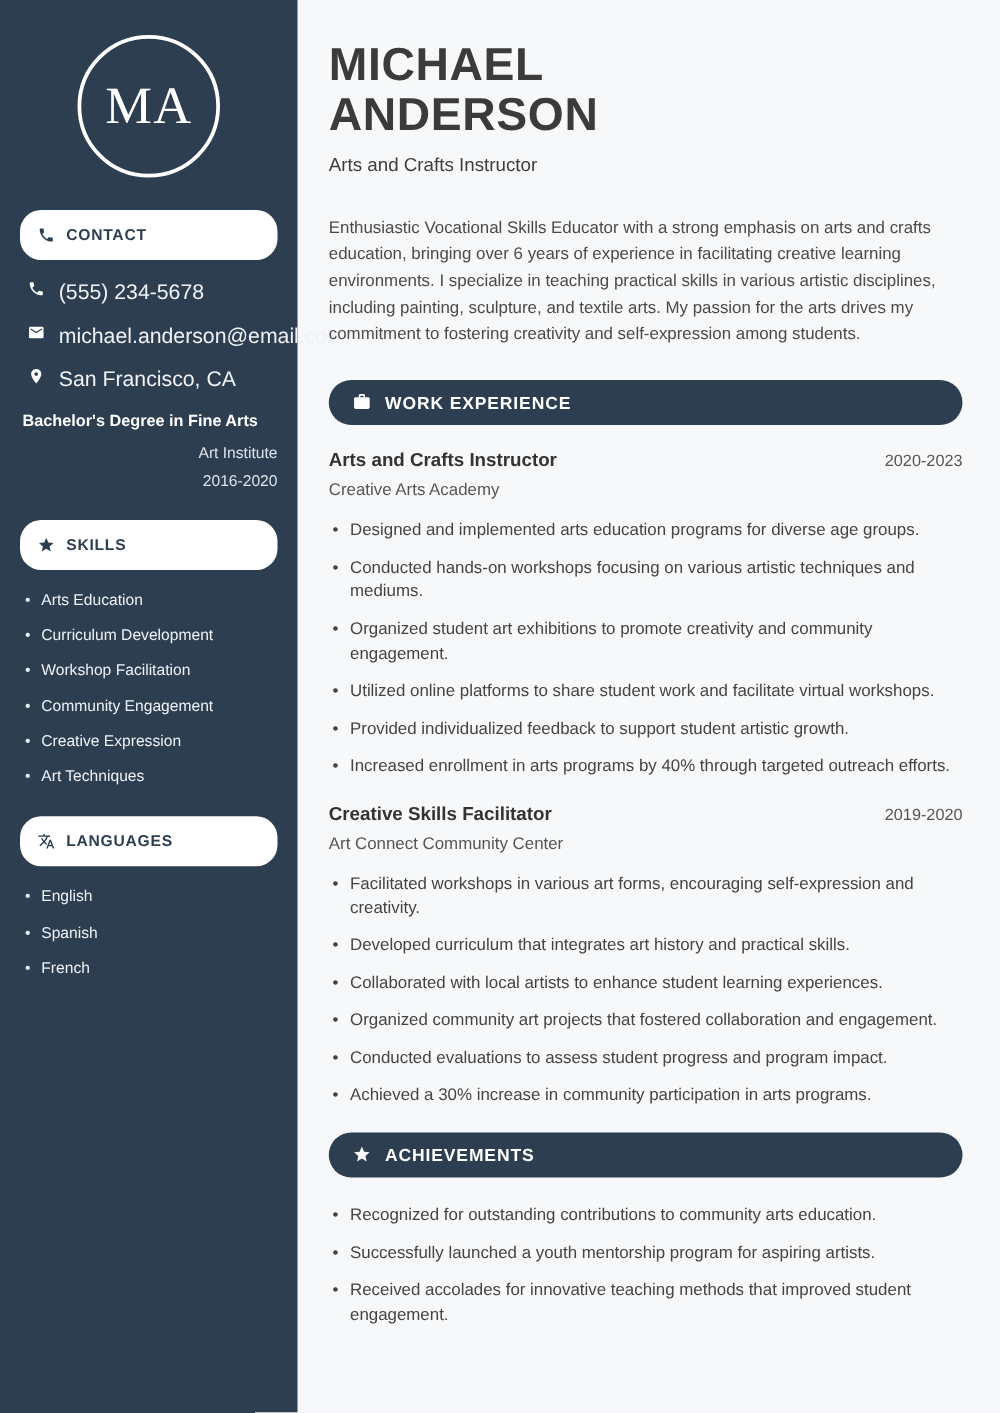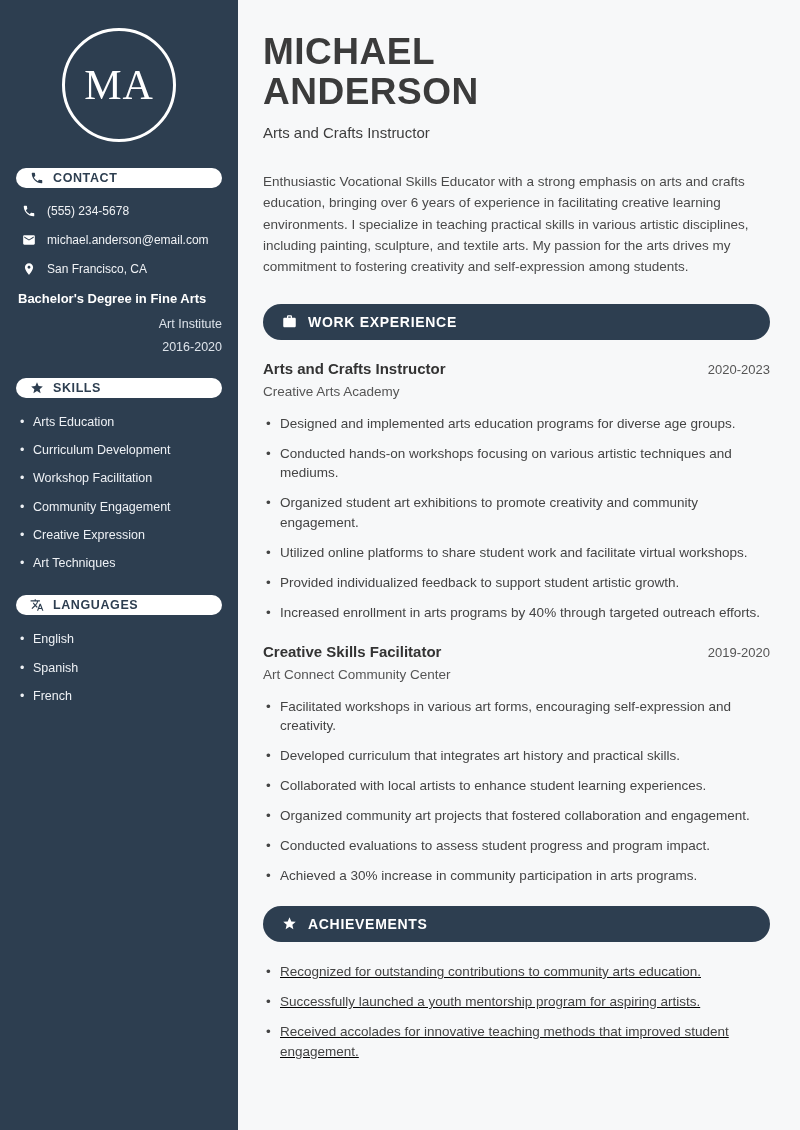--- a/index.html
+++ b/index.html
@@ -21,31 +21,31 @@
   }
   .avatar-wrap { display:flex; justify-content:center; margin-bottom:26px;font-family:Liberation Serif, serif; }
   .avatar {
     width:114px; height:114px;
     border:3px solid #ffffff; border-radius:50%;
     display:flex; align-items:center; justify-content:center;
     font-size:42px; color:#ffffff; letter-spacing:1px; font-weight:400;
   }
   .side-pill {
     background:#ffffff; color:#2d3e50;
-    border-radius:17px; height:20px;
+    border-radius:17px; height:40px;
     display:flex; align-items:center; gap:9px;
     padding:0 14px;
     font-weight:bold; font-size:12.5px; letter-spacing:0.6px;
     margin:24px 0 16px;
   }
   .side-pill:first-of-type { margin-top:0; }
   .side-pill svg { width:14px; height:14px; fill:#2d3e50; flex:none; }
   .contact-row {
-    display:flex; align-items:center; gap:11px;
-    font-size:12px; color:#f0f2f5;
+    display:flex; gap:11px;
+    font-size:17px; color:#f0f2f5;
     margin:0 0 15px 6px;
   }
   .contact-row svg { width:14px; height:14px; fill:#ffffff; flex:none; }
   .edu-degree { font-weight:bold; font-size:13px; color:#ffffff; margin:0 0 9px 2px; line-height:1.3; }
   .edu-line   { font-size:12.5px; color:#dde3ea; margin:0 0 9px 2px;text-align:right; }
   .side-list  { list-style:none; }
   .side-list li {
     font-size:12.5px; color:#eef1f5;
     margin:0 0 12px 4px;
     position:relative; padding-left:13px; line-height:1.3;
@@ -76,21 +76,21 @@
   .role  { font-size:15px; font-weight:bold; color:#333; }
   .dates { font-size:13px; color:#555; }
   .company { font-size:13.5px; color:#555; margin:7px 0 15px; }
   ul.bullets { list-style:none; margin-bottom:20px; }
   ul.bullets li {
     font-size:13.5px; color:#444;
     margin-bottom:10.5px; padding-left:17px;
     position:relative; line-height:1.45;
   }
   ul.bullets li::before { content:"•"; position:absolute; left:3px; color:#444; }
-  .achieve-list { margin-top:4px;text-decoration:underline; }
+  .achieve-list { margin-top:4px; }
 </style>
 </head>
 <body>
 
 <aside class="sidebar">
 
   <div class="avatar-wrap">
     <div class="avatar">
       <span>MA</span>
     </div>

